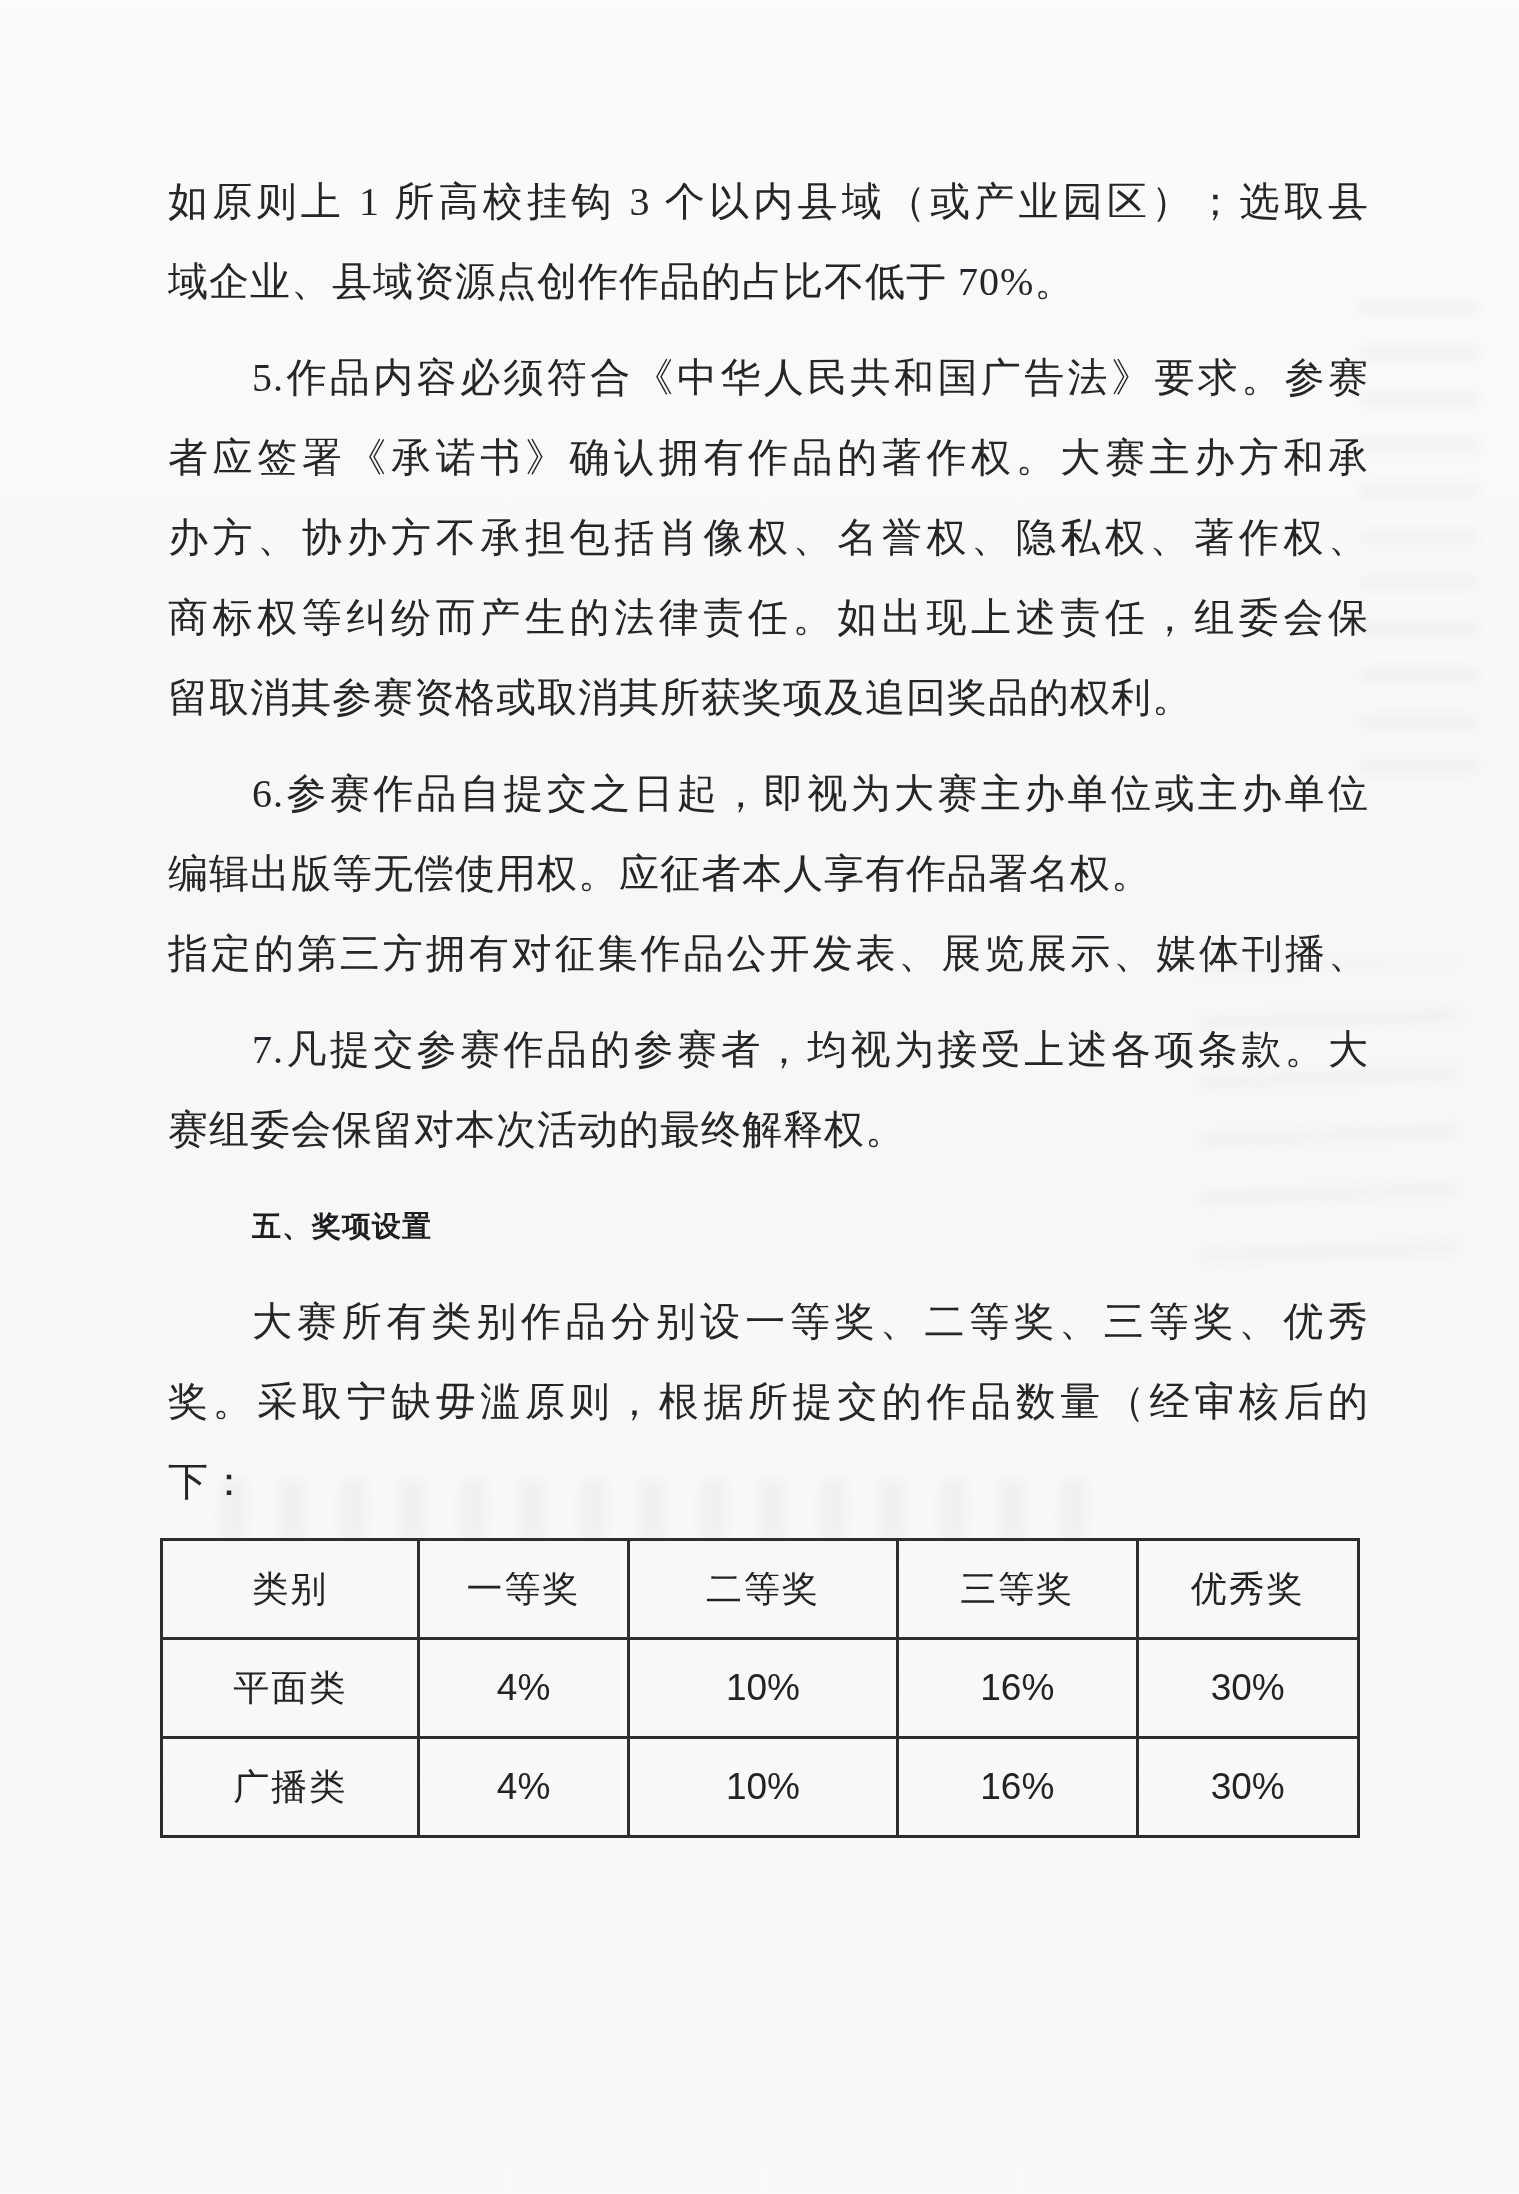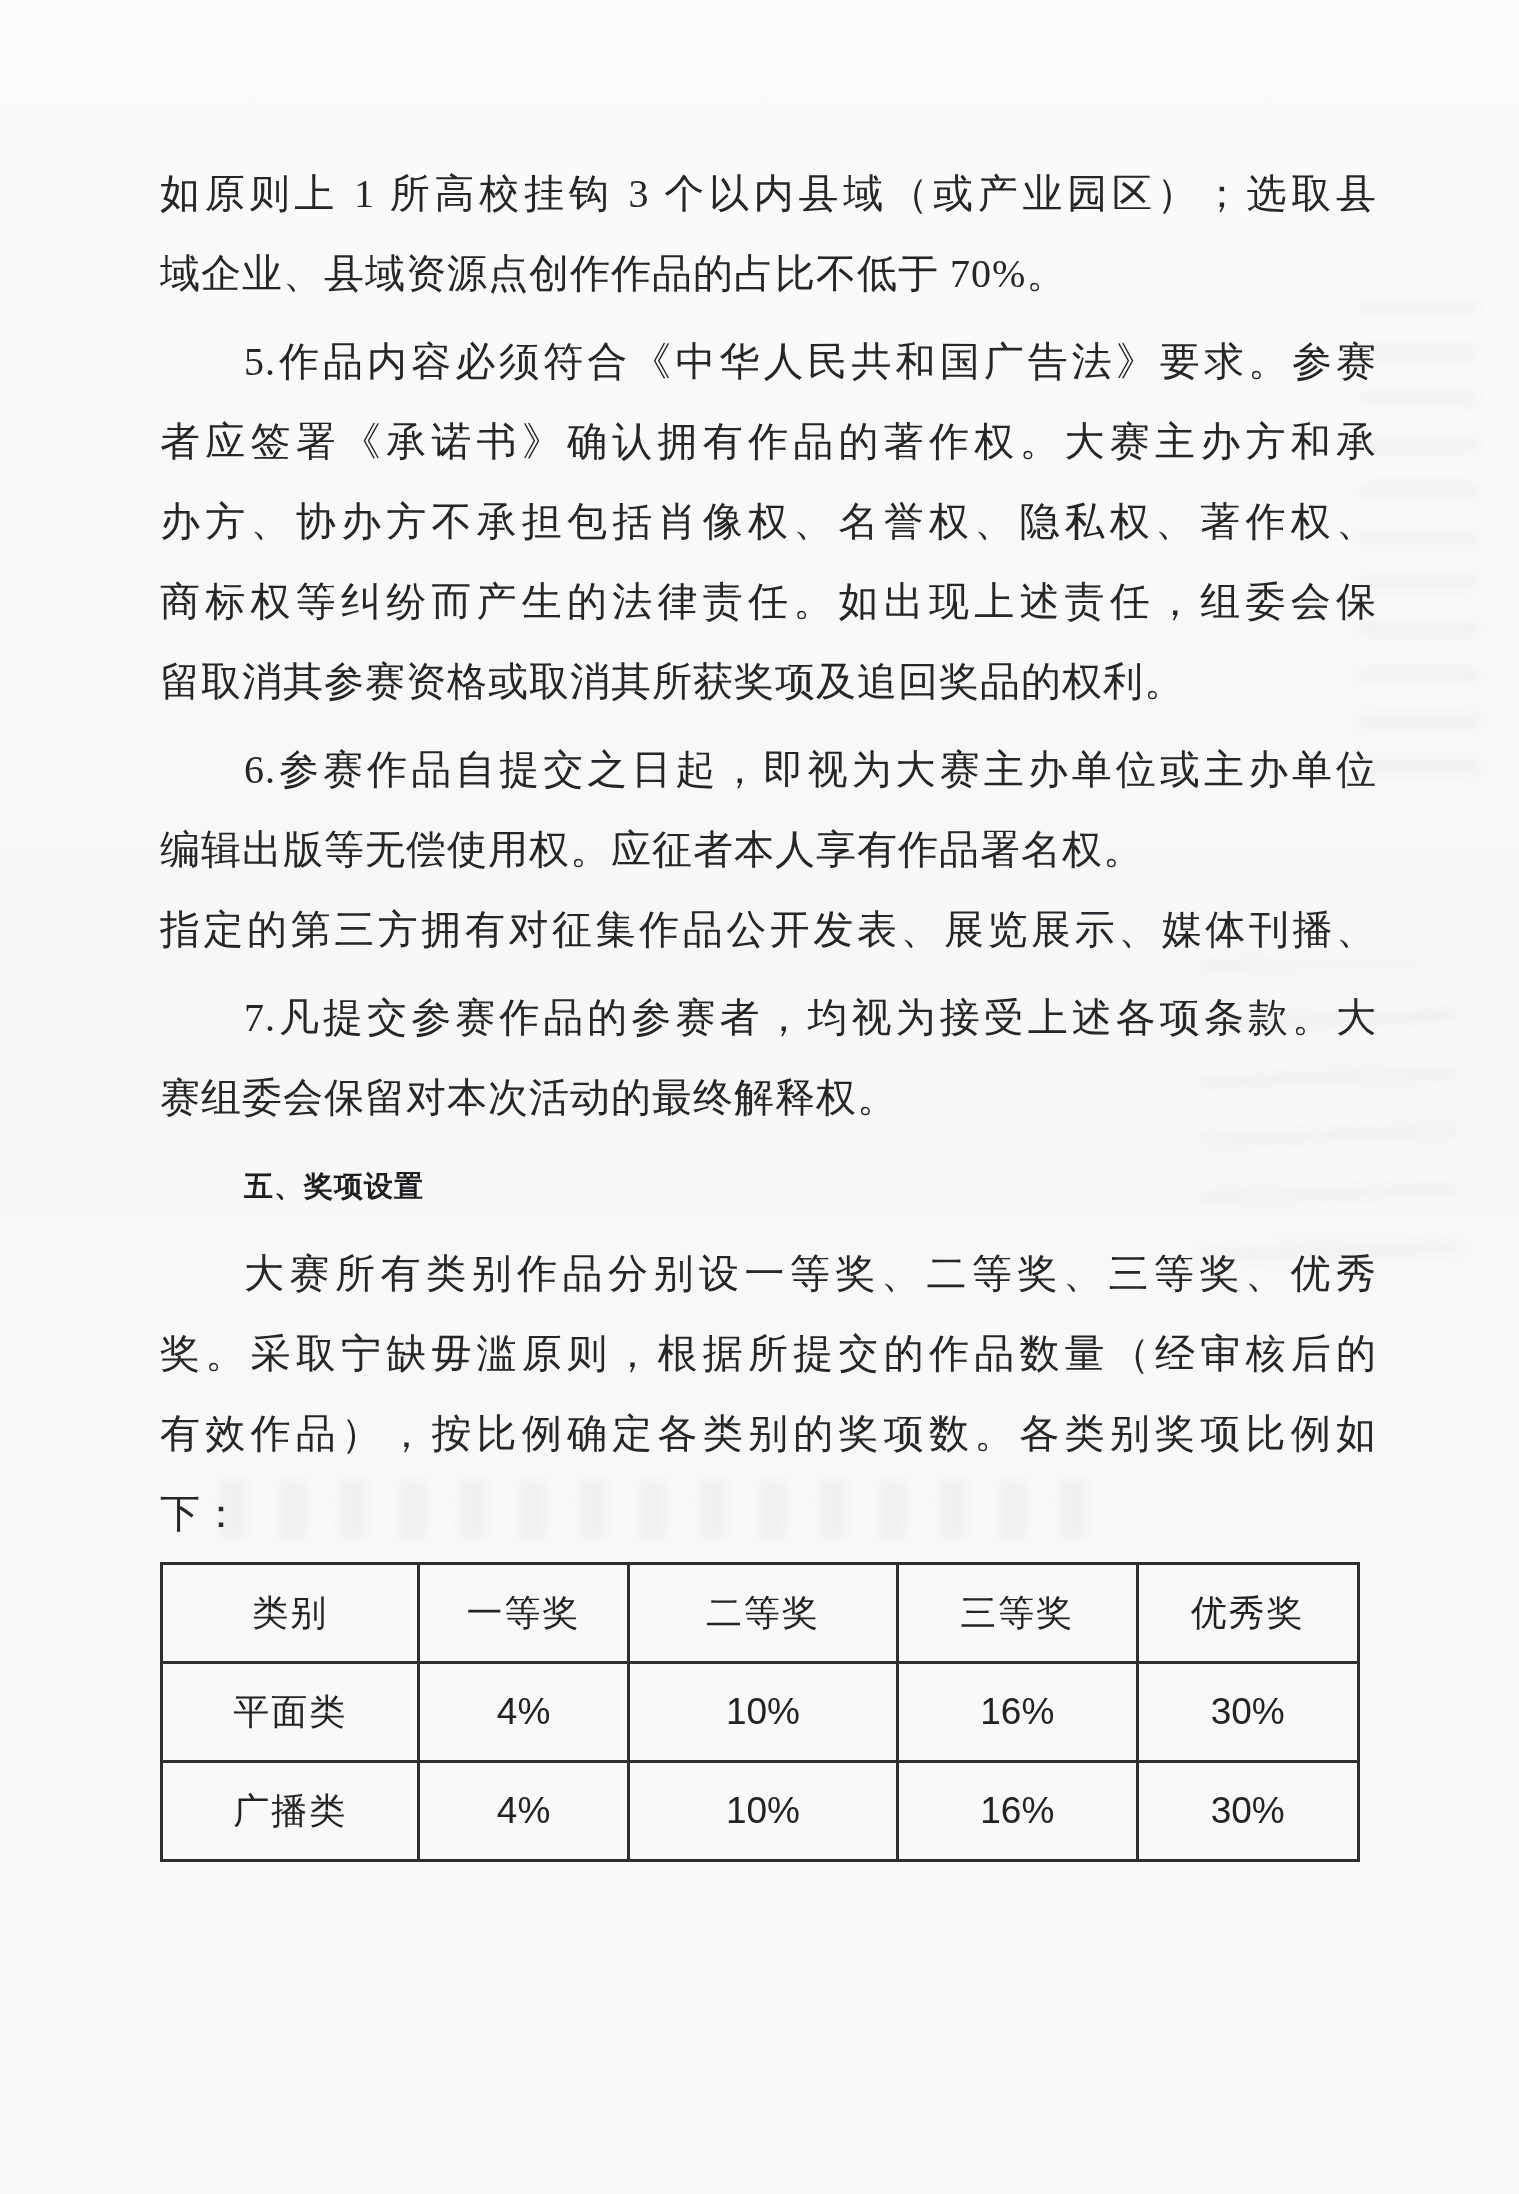--- a/index.html
+++ b/index.html
@@ -20,21 +20,21 @@
   
   .ghost{position:absolute;pointer-events:none;filter:blur(6px);opacity:.05;}
   .ghost.g1{top:300px;right:40px;width:120px;height:500px;
     background:repeating-linear-gradient(180deg,#55607a 0 14px,transparent 14px 46px);}
   .ghost.g2{top:960px;right:60px;width:260px;height:320px;
     background:repeating-linear-gradient(178deg,#5a6480 0 12px,transparent 12px 58px);}
   .ghost.g3{top:1480px;left:220px;width:900px;height:60px;
     background:repeating-linear-gradient(90deg,#5a6480 0 26px,transparent 26px 60px);}
 
   .doc-body{width:100%;}
-  .para{margin:8px;}
+  .para{margin:16px;}
   .line{
     font-size:40px;
     line-height:80px;
     height:80px;
     letter-spacing:1px;
     text-align:justify;
     text-align-last:justify;
     overflow:hidden;
   }
   .line.indent{text-indent:84px;}
@@ -98,21 +98,20 @@
       <div class="para body">
         <div class="line indent">7.凡提交参赛作品的参赛者，均视为接受上述各项条款。大</div>
         <div class="line final">赛组委会保留对本次活动的最终解释权。</div>
       </div>
       <div class="para heading">
         <div class="line final indent">五、奖项设置</div>
       </div>
       <div class="para body">
         <div class="line indent">大赛所有类别作品分别设一等奖、二等奖、三等奖、优秀</div>
         <div class="line">奖。采取宁缺毋滥原则，根据所提交的作品数量（经审核后的</div>
-        <div class="line">有效作品），按比例确定各类别的奖项数。各类别奖项比例如</div>
         <div class="line final">下：</div>
       </div>
     </div>
 
   <table class="awards">
     <colgroup>
       <col style="width:21.5%">
       <col style="width:17.5%">
       <col style="width:22.5%">
       <col style="width:20%">

